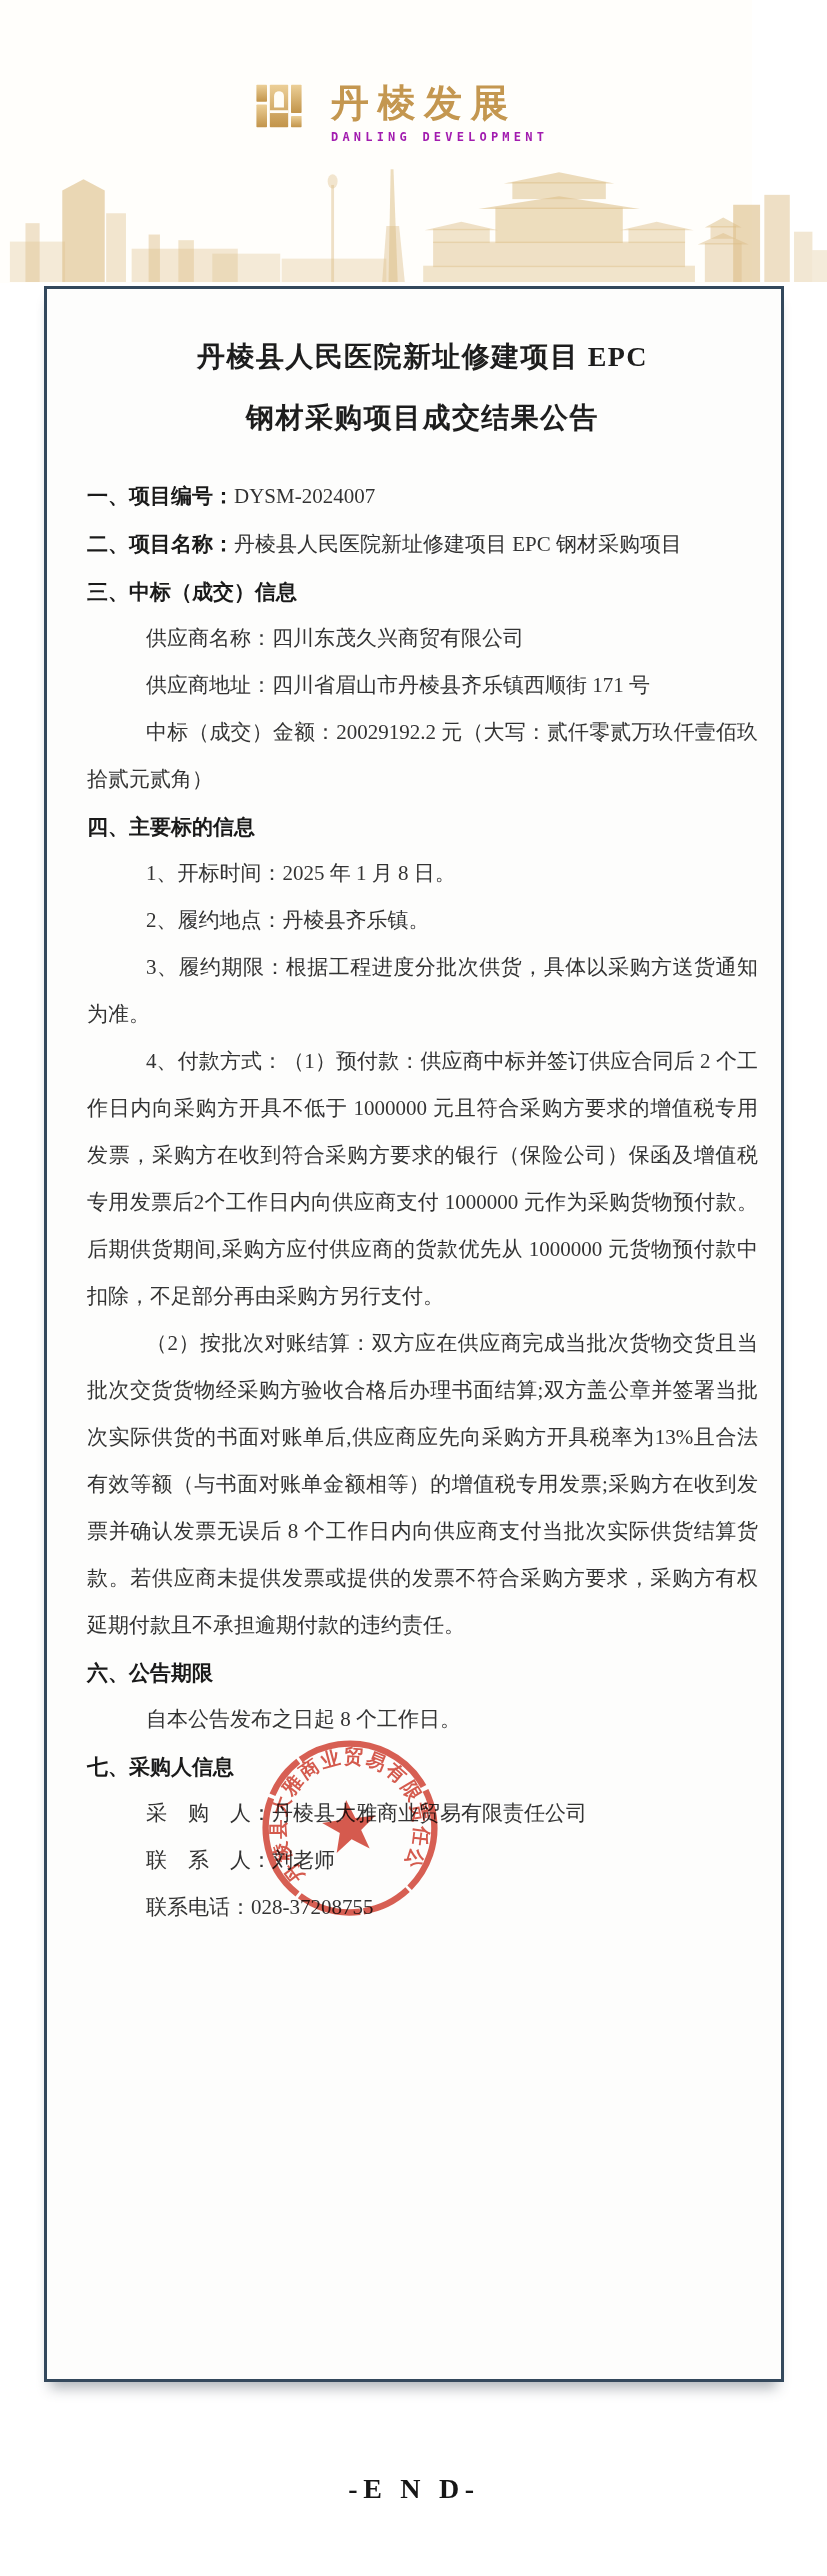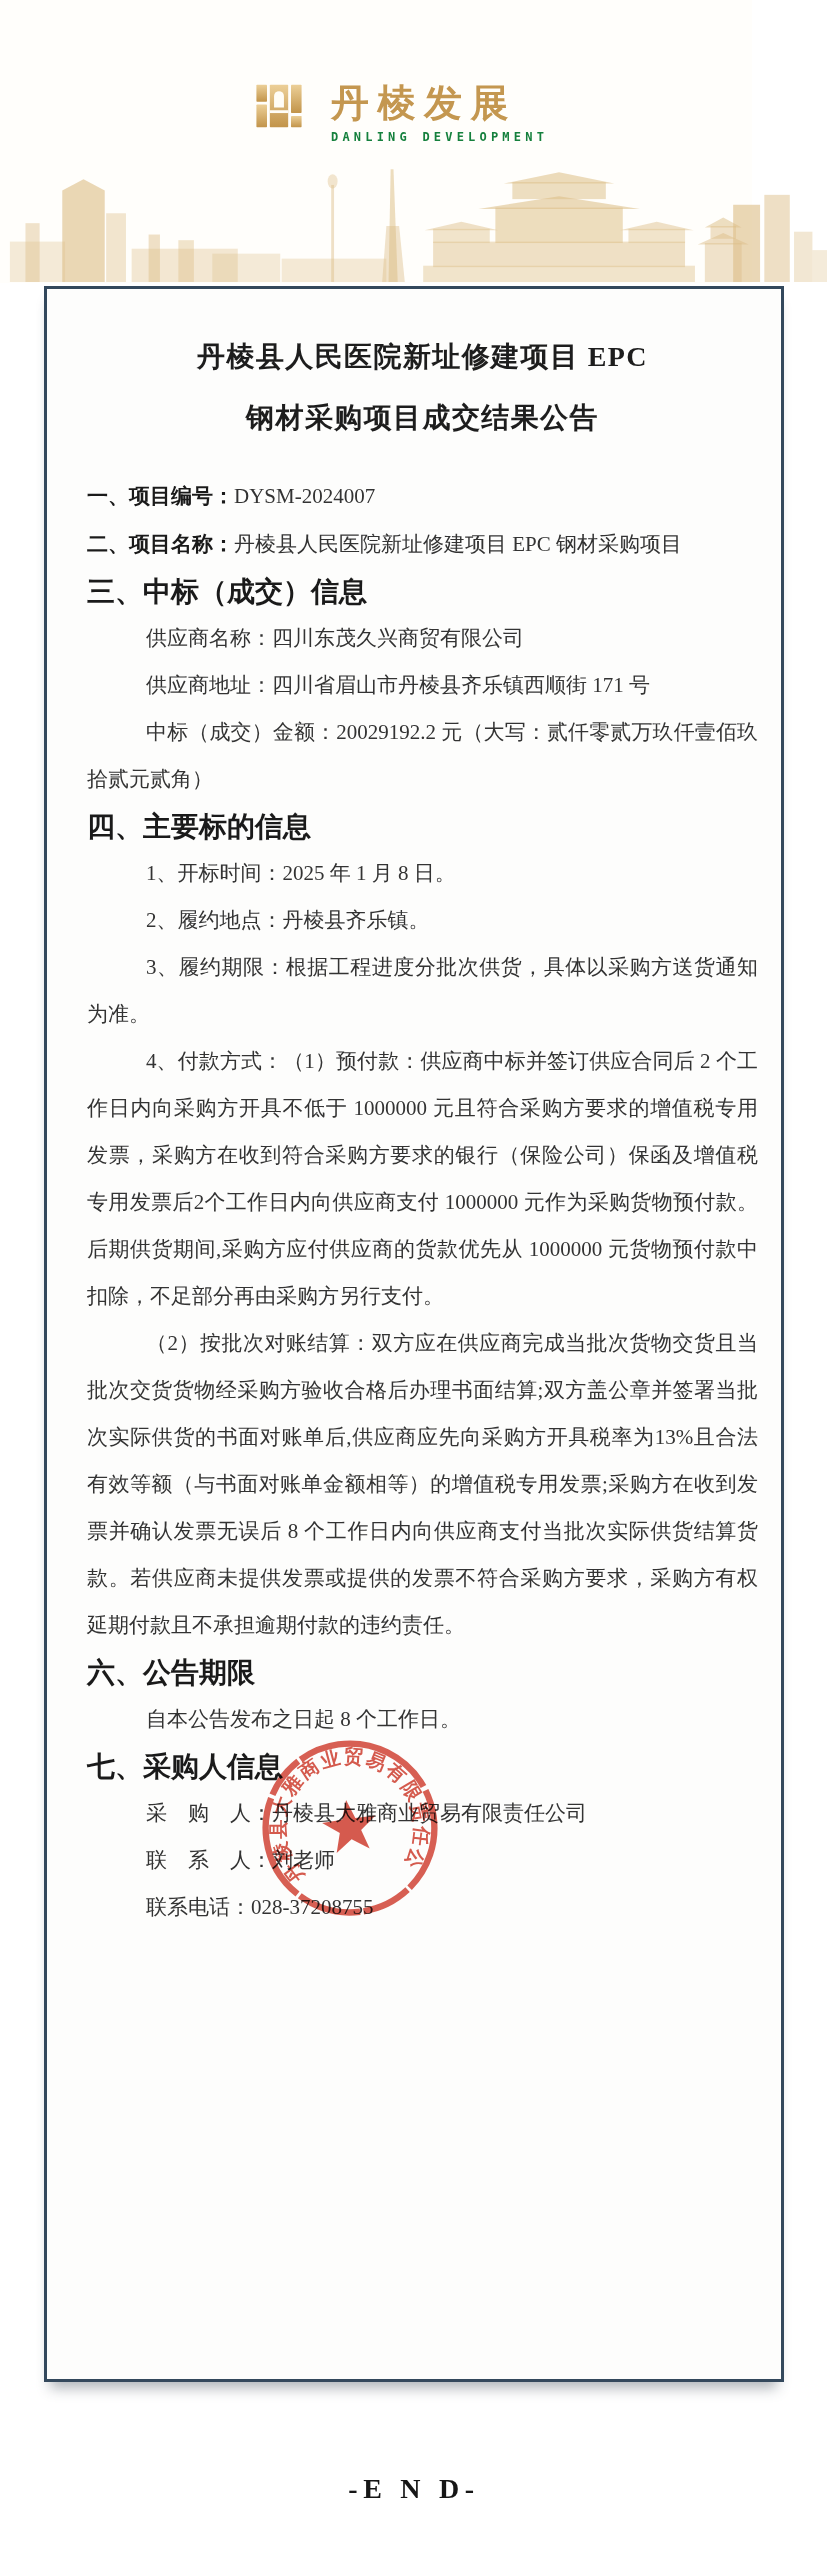--- a/index.html
+++ b/index.html
@@ -5,36 +5,36 @@
   html,body{margin:0;padding:0;background:#ffffff;}
   .page{position:relative;width:828px;height:2576px;margin:0 auto;background:#ffffff;overflow:hidden;
         font-family:"Liberation Serif","DejaVu Serif",serif;}
   
   .brand-header{position:absolute;left:0;top:0;width:752px;height:283px;background:#fffefb;}
   .logo-wrap{position:absolute;left:255px;top:82px;display:flex;align-items:flex-start;gap:28px;}
   .logo-icon{width:48px;height:48px;display:block;}
   .logo-col{display:flex;flex-direction:column;}
   .logo-cn{font-size:38px;line-height:42px;font-weight:700;letter-spacing:8.5px;color:#c49750;
            font-family:"Liberation Serif","DejaVu Serif",serif;}
-  .logo-en{margin-top:5.7px;font-size:12px;letter-spacing:4.2px;color:#15803d;font-weight:700;
+  .logo-en{margin-top:5.7px;font-size:12px;letter-spacing:4.2px;color:#a21caf;font-weight:700;
            font-family:"DejaVu Sans Mono","Liberation Mono",monospace;}
   .skyline{position:absolute;left:0;bottom:1.4px;width:828px;height:124px;display:block;}
   
   .doc-card{position:absolute;left:44px;top:286px;width:740px;height:2096px;box-sizing:border-box;
             background:#fdfdfc;border:3.5px solid #33485c;padding:37px 23px 0 40px;
             box-shadow:0 11.3px 12.7px -5.7px rgba(45,58,70,.38);}
   .doc-title{margin:0;text-align:center;font-size:28px;line-height:61px;font-weight:700;color:#1d1d1d;
              letter-spacing:1.4px;}
   .doc-body{margin-top:24px;}
   .line{font-size:21px;line-height:47px;color:#333333;}
   .para{font-size:21px;line-height:47px;color:#333333;text-align:justify;}
   .indent{text-indent:59px;}
   .lbl{font-family:"Liberation Sans","DejaVu Sans",sans-serif;font-weight:700;color:#1a1a1a;text-align:right;}
   .heading{font-family:"Liberation Sans","DejaVu Sans",sans-serif;font-weight:700;color:#1a1a1a;
-           font-size:28px;line-height:47px;}
+           font-size:21px;line-height:47px;}
   .contact-block{position:relative;}
   
   .stamp{position:absolute;left:168px;top:-10px;width:190px;height:190px;pointer-events:none;
          mix-blend-mode:multiply;opacity:.92;}
   
   .end-row{position:absolute;left:0;top:2473px;width:828px;text-align:center;}
   .end-label{display:inline-block;font-size:28px;letter-spacing:5.7px;color:#161616;font-weight:600;
              font-family:"Liberation Serif","DejaVu Serif",serif;}
 </style>
 </head>

